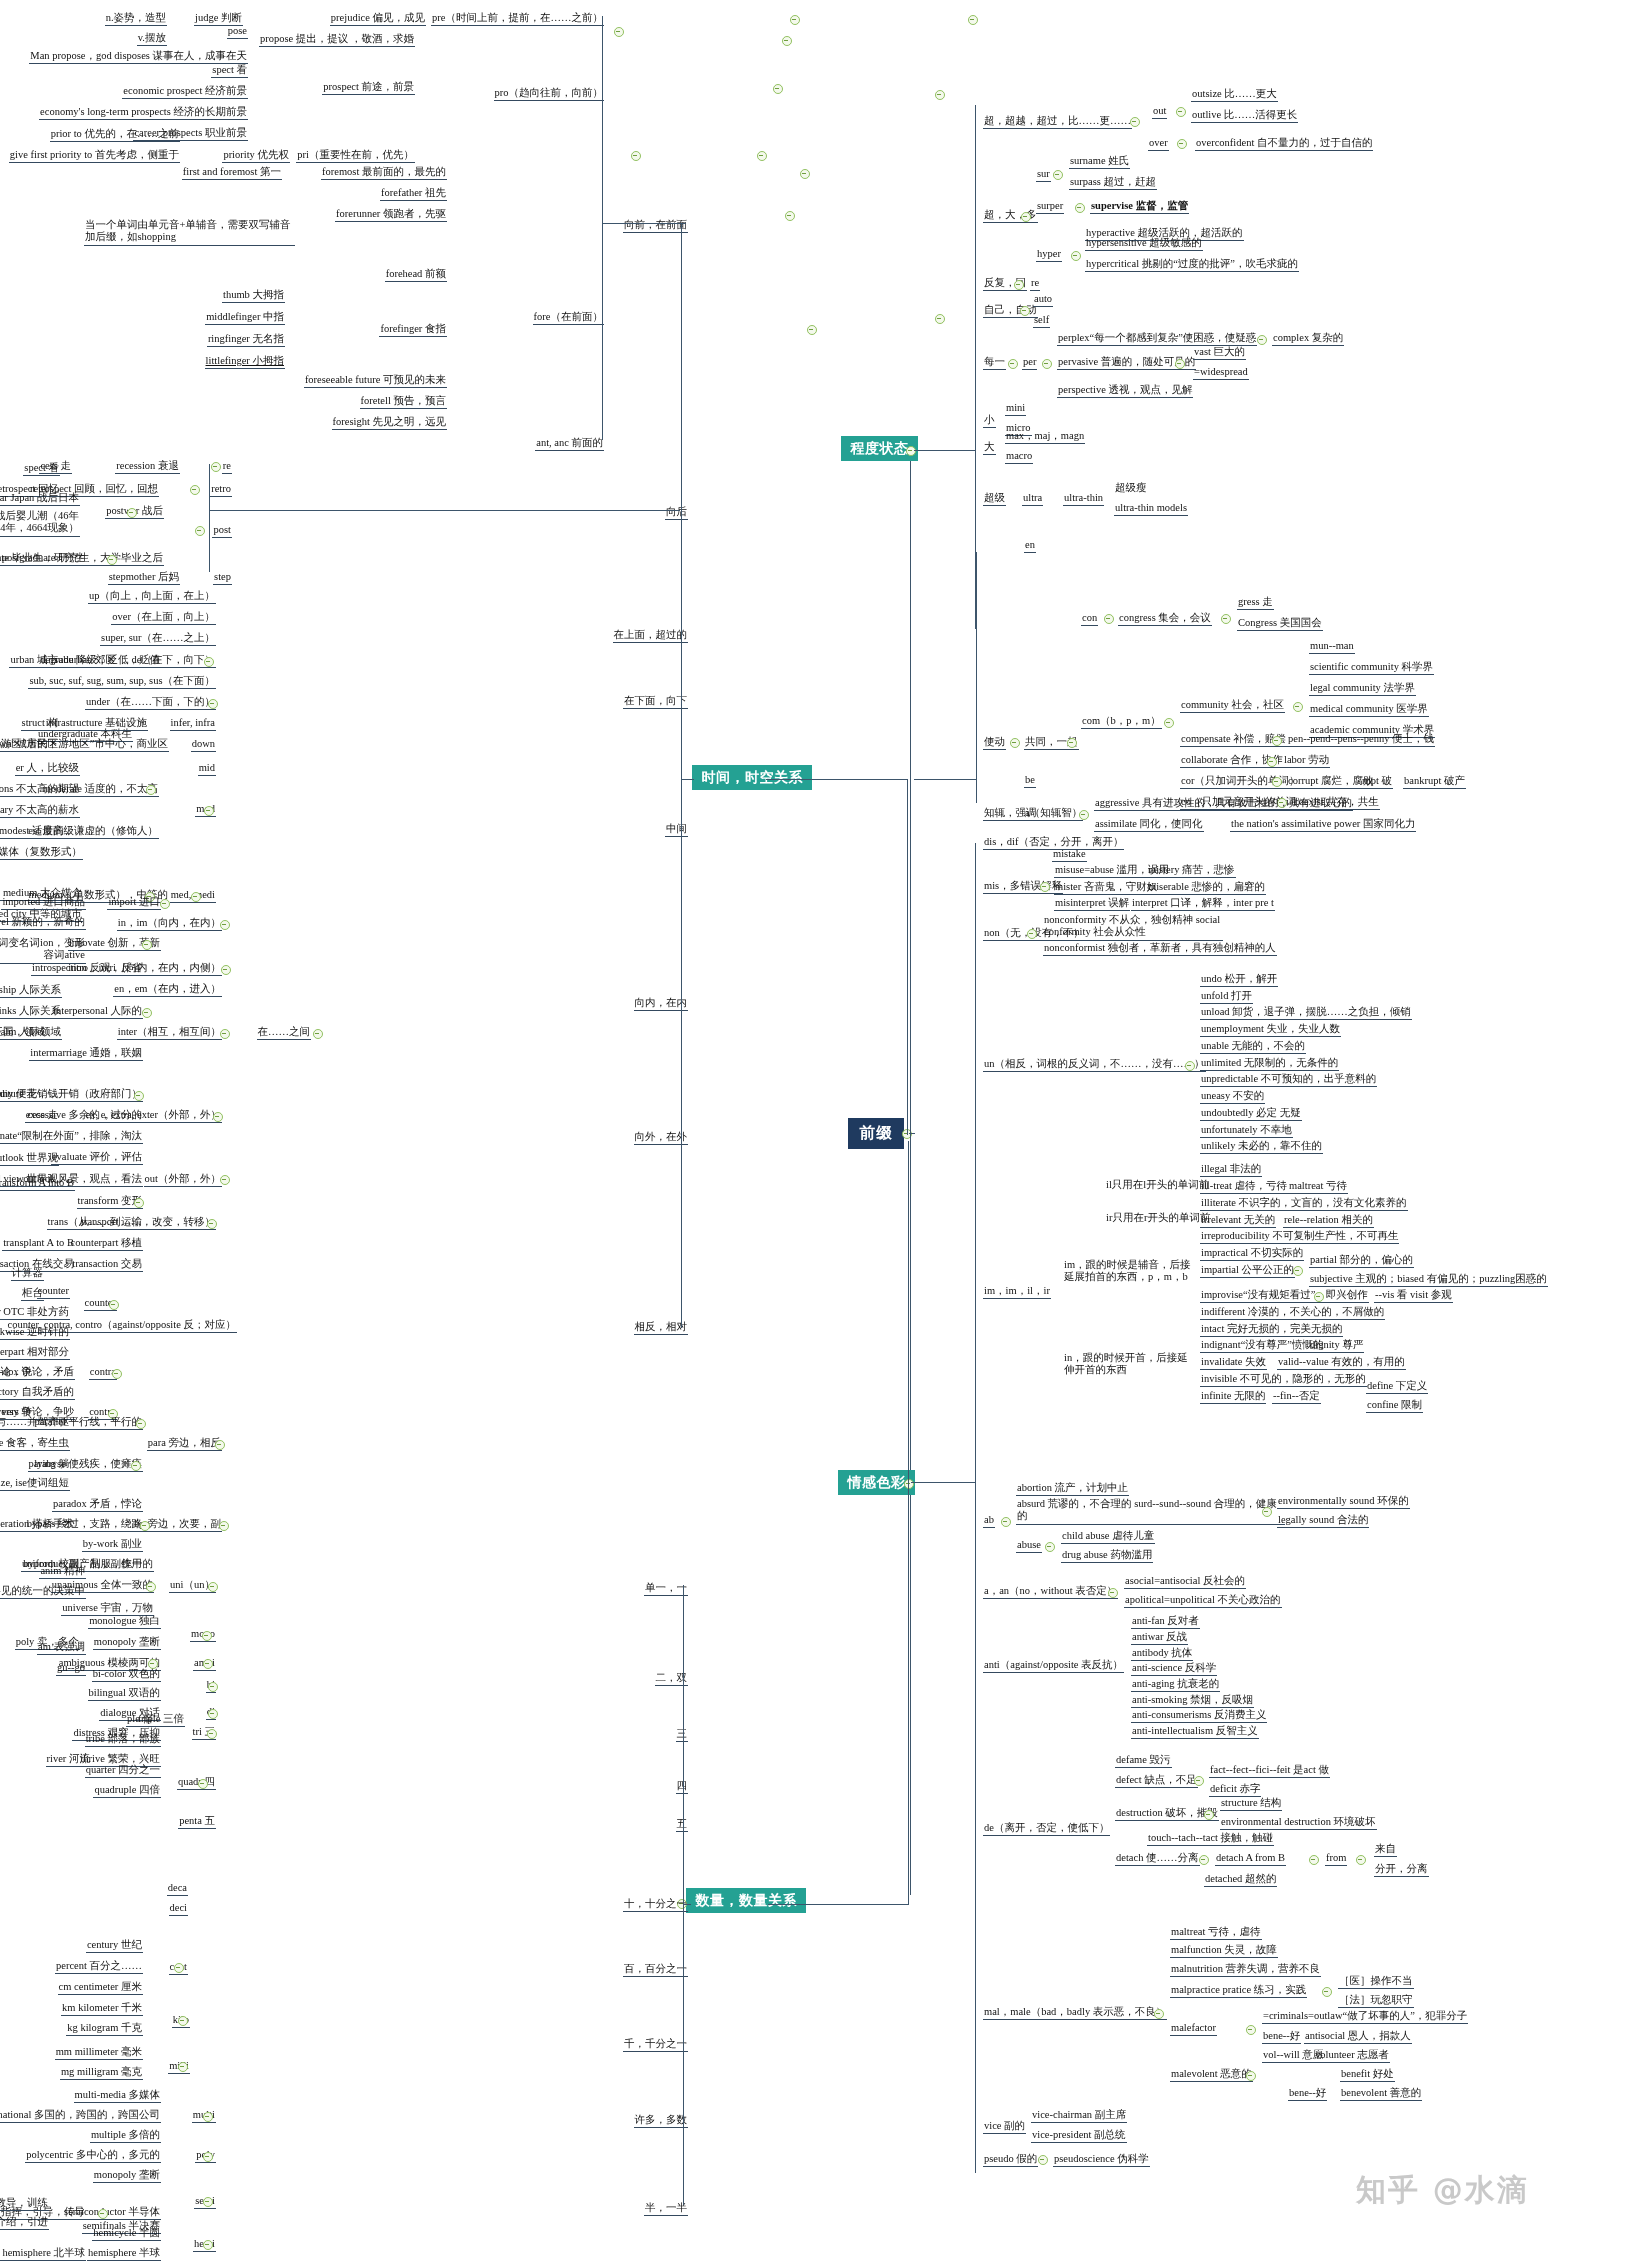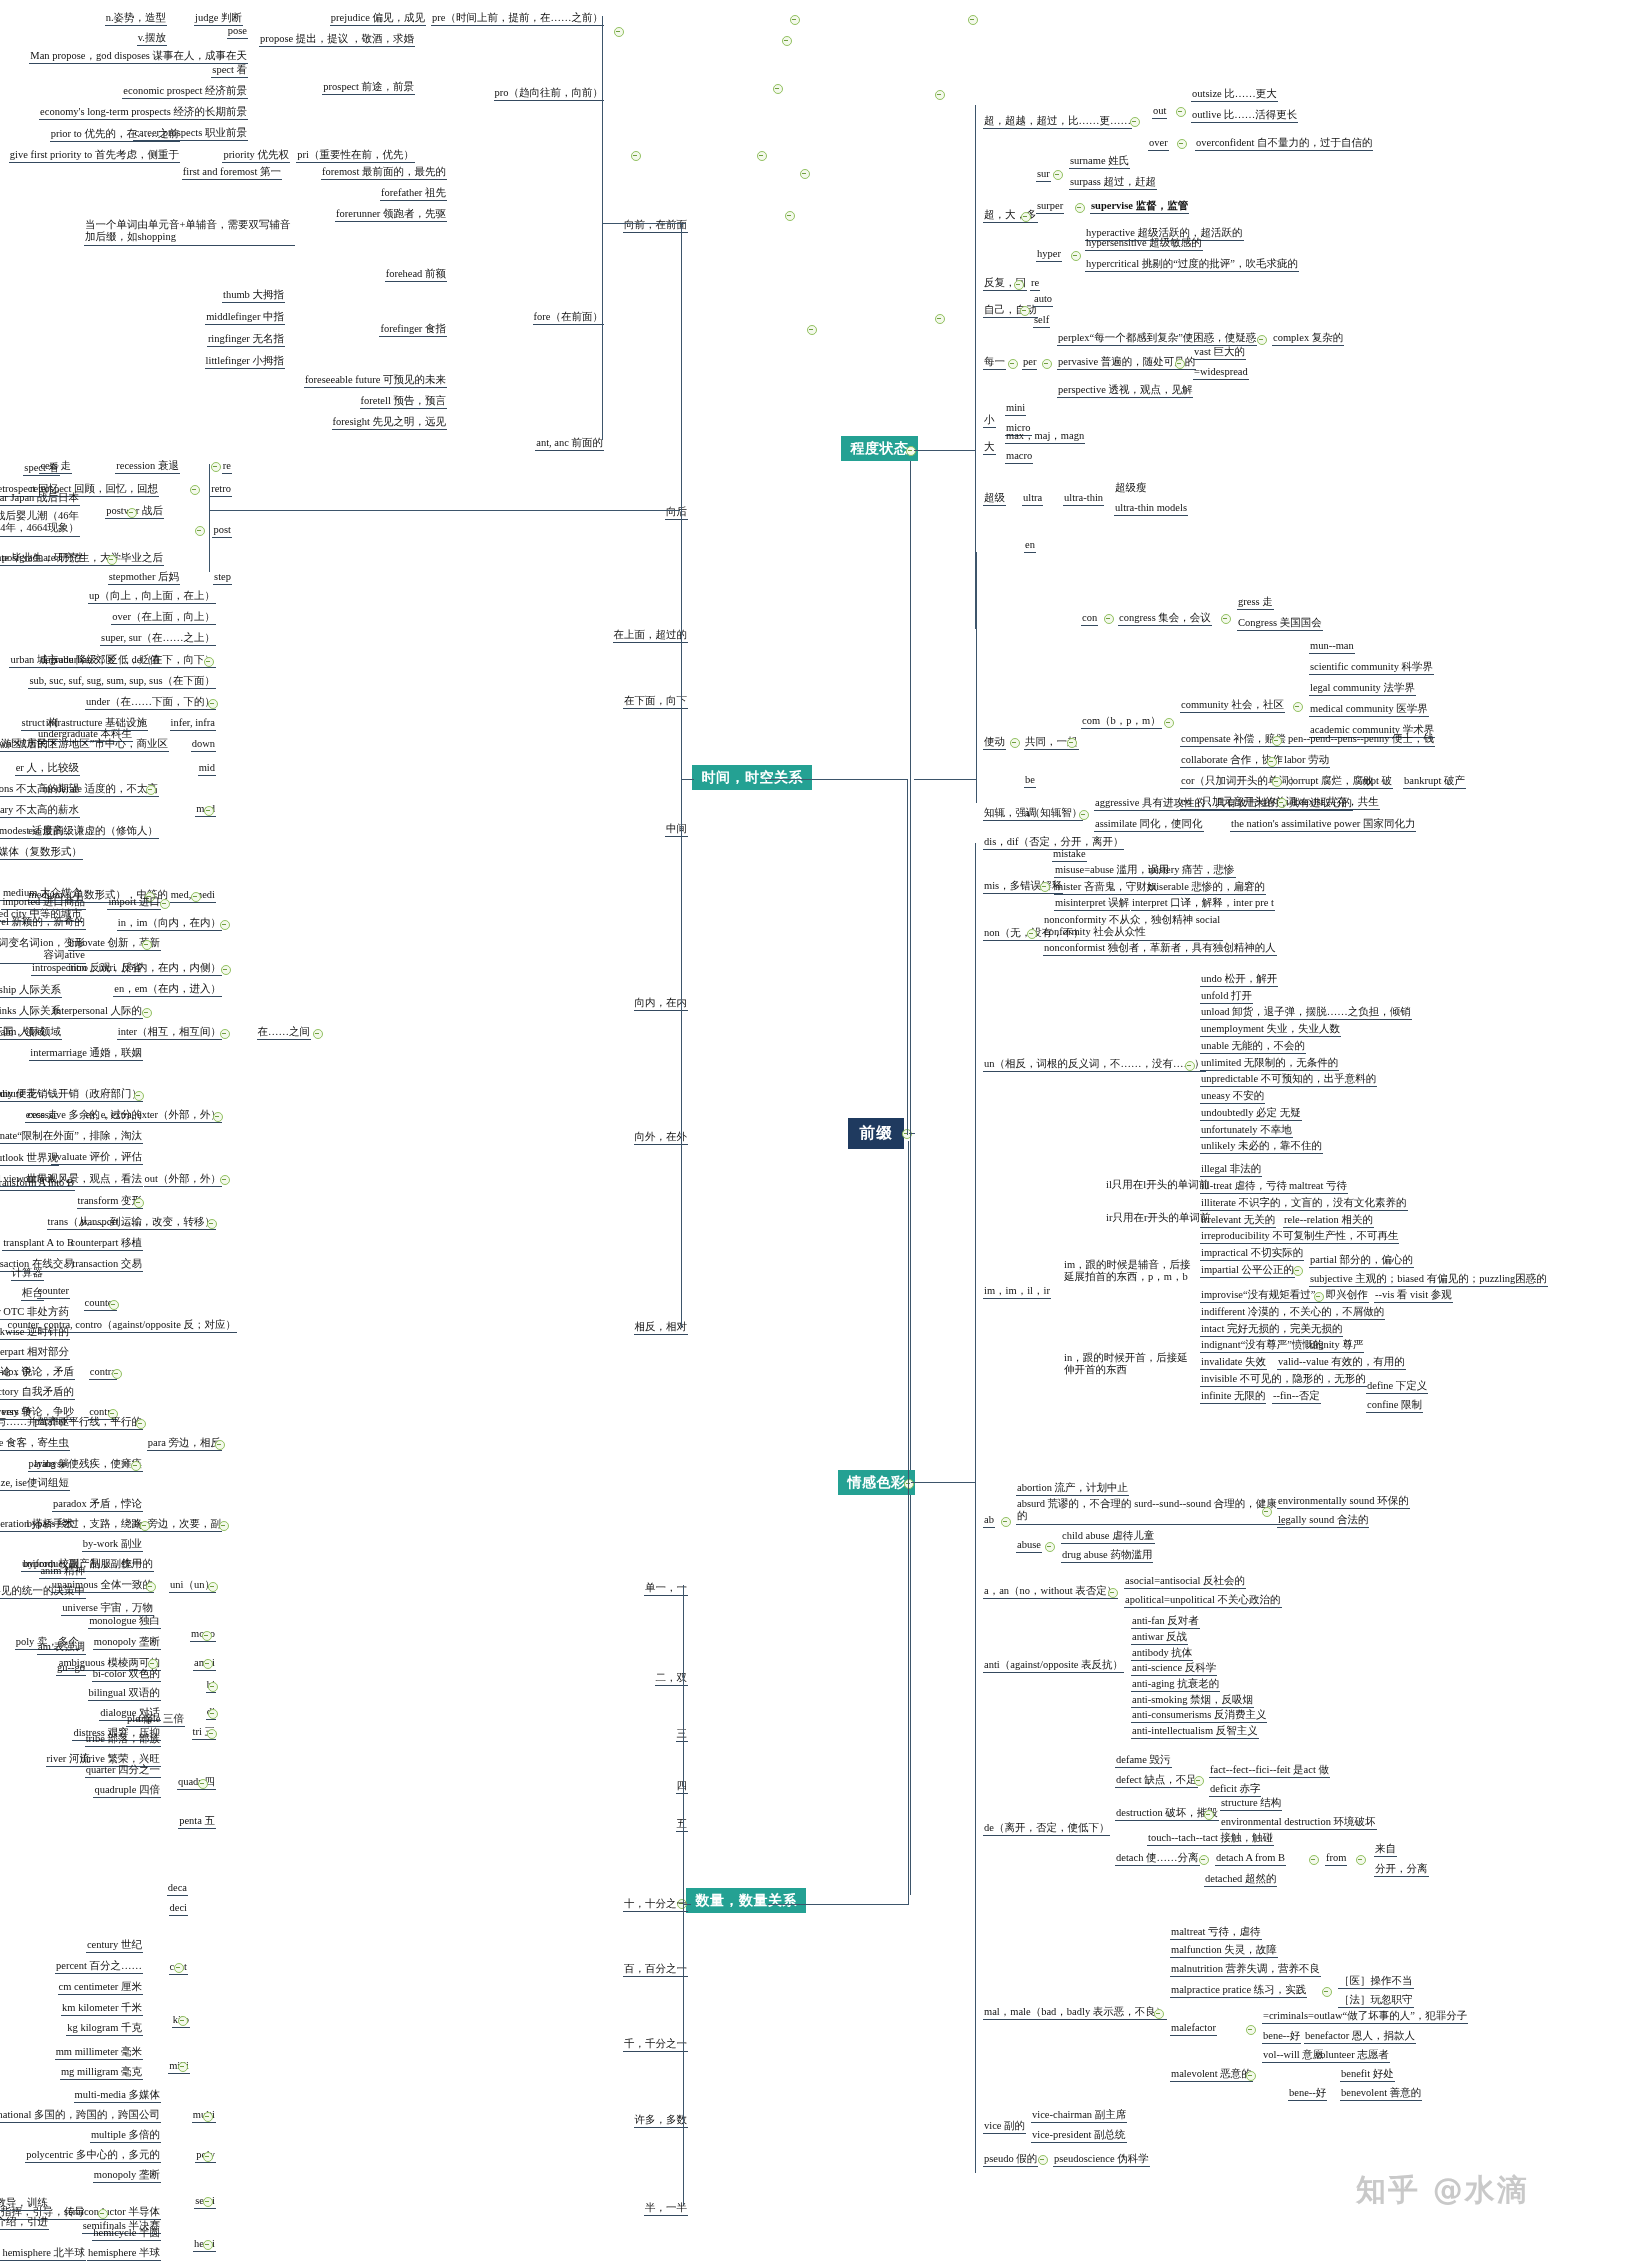--- a/index.html
+++ b/index.html
@@ -173,21 +173,21 @@
   <div class="n ra" style="right:1204px;top:208px;">forerunner 领跑者，先驱</div>
   <div class="dot" style="left:785px;top:211px;"></div>
   <div class="n ra wrap" style="right:1369px;top:219px;width:209px;text-align:left;left:84px;">当一个单词由单元音+单辅音，需要双写辅音加后缀，如shopping</div>
 
   <div class="n ra" style="right:1204px;top:268px;">forehead 前额</div>
   <div class="n ra" style="right:1204px;top:323px;">forefinger 食指</div>
   <div class="dot" style="left:807px;top:325px;"></div>
   <div class="n ra" style="right:1366px;top:289px;">thumb 大拇指</div>
   <div class="n ra" style="right:1366px;top:311px;">middlefinger 中指</div>
   <div class="n ra" style="right:1366px;top:333px;">ringfinger 无名指</div>
-  <div class="n ra" style="right:1366px;top:355px;">littlefinger 小拇指</div>
+  <div class="n ra" style="right:1366px;top:355px;text-decoration:underline;">littlefinger 小拇指</div>
 
   <div class="n ra" style="right:1204px;top:374px;">foreseeable future 可预见的未来</div>
   <div class="n ra" style="right:1204px;top:395px;">foretell 预告，预言</div>
   <div class="n ra" style="right:1204px;top:416px;">foresight 先见之明，远见</div>
 
   <div class="n ra" style="right:1047px;top:437px;">ant, anc 前面的</div>
 
   <div class="ln lv" style="left:602px;top:15.7px;height:424px;"></div>
   <div class="ln lh" style="left:602px;top:223px;width:84px;"></div>
 
@@ -678,21 +678,21 @@
   <div class="n" style="left:1170px;top:1944px;">malfunction 失灵，故障</div>
   <div class="n" style="left:1170px;top:1963px;">malnutrition 营养失调，营养不良</div>
   <div class="n" style="left:1170px;top:1984px;">malpractice  pratice 练习，实践</div>
   <div class="dot" style="left:1322px;top:1987px;"></div>
   <div class="n" style="left:1338px;top:1975px;">［医］操作不当</div>
   <div class="n" style="left:1338px;top:1994px;">［法］玩忽职守</div>
   <div class="n" style="left:1170px;top:2022px;">malefactor</div>
   <div class="dot" style="left:1246px;top:2025px;"></div>
   <div class="n" style="left:1262px;top:2010px;">=criminals=outlaw“做了坏事的人”，犯罪分子</div>
   <div class="n" style="left:1262px;top:2030px;">bene--好</div>
-  <div class="n" style="left:1304px;top:2030px;">benefactor 恩人，捐款人</div>
+  <div class="n" style="left:1304px;top:2030px;">antisocial 恩人，捐款人</div>
   <div class="n" style="left:1262px;top:2049px;">vol--will 意愿</div>
   <div class="n" style="left:1314px;top:2049px;">volunteer 志愿者</div>
   <div class="n" style="left:1170px;top:2068px;">malevolent 恶意的</div>
   <div class="dot" style="left:1246px;top:2071px;"></div>
   <div class="n" style="left:1340px;top:2068px;">benefit 好处</div>
   <div class="n" style="left:1288px;top:2087px;">bene--好</div>
   <div class="n" style="left:1340px;top:2087px;">benevolent 善意的</div>
 
   <div class="n" style="left:983px;top:2120px;">vice 副的</div>
   <div class="n" style="left:1031px;top:2109px;">vice-chairman 副主席</div>

